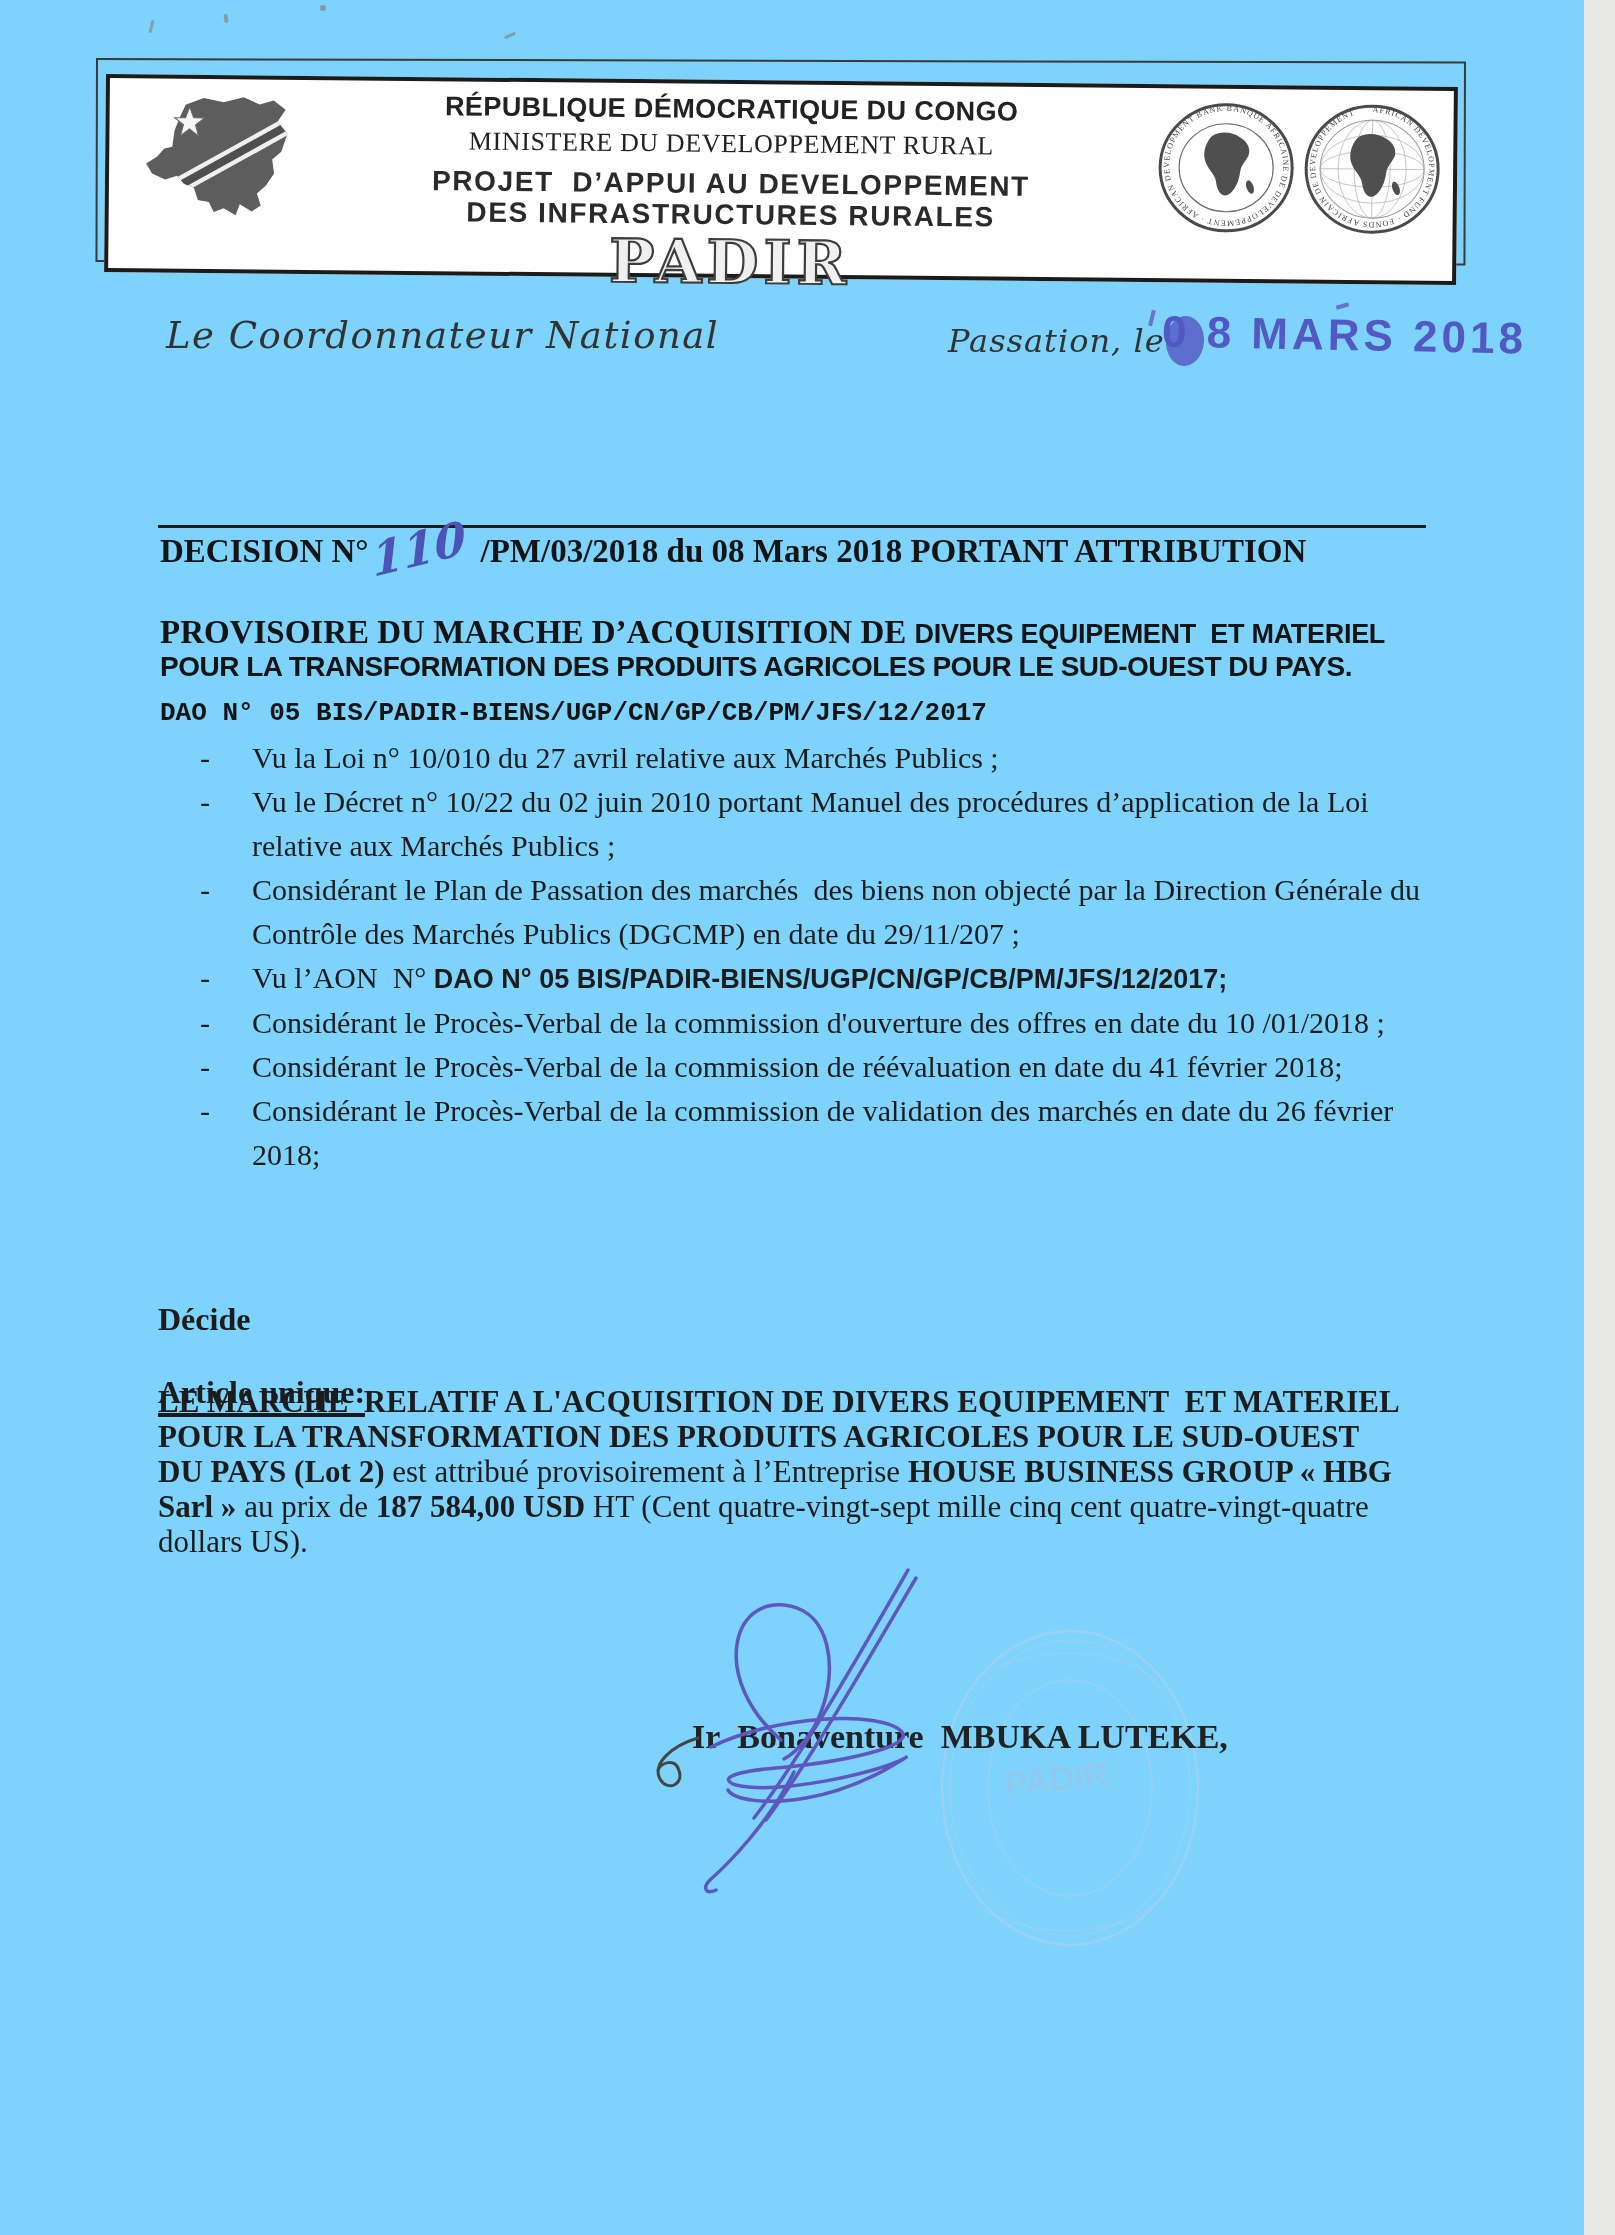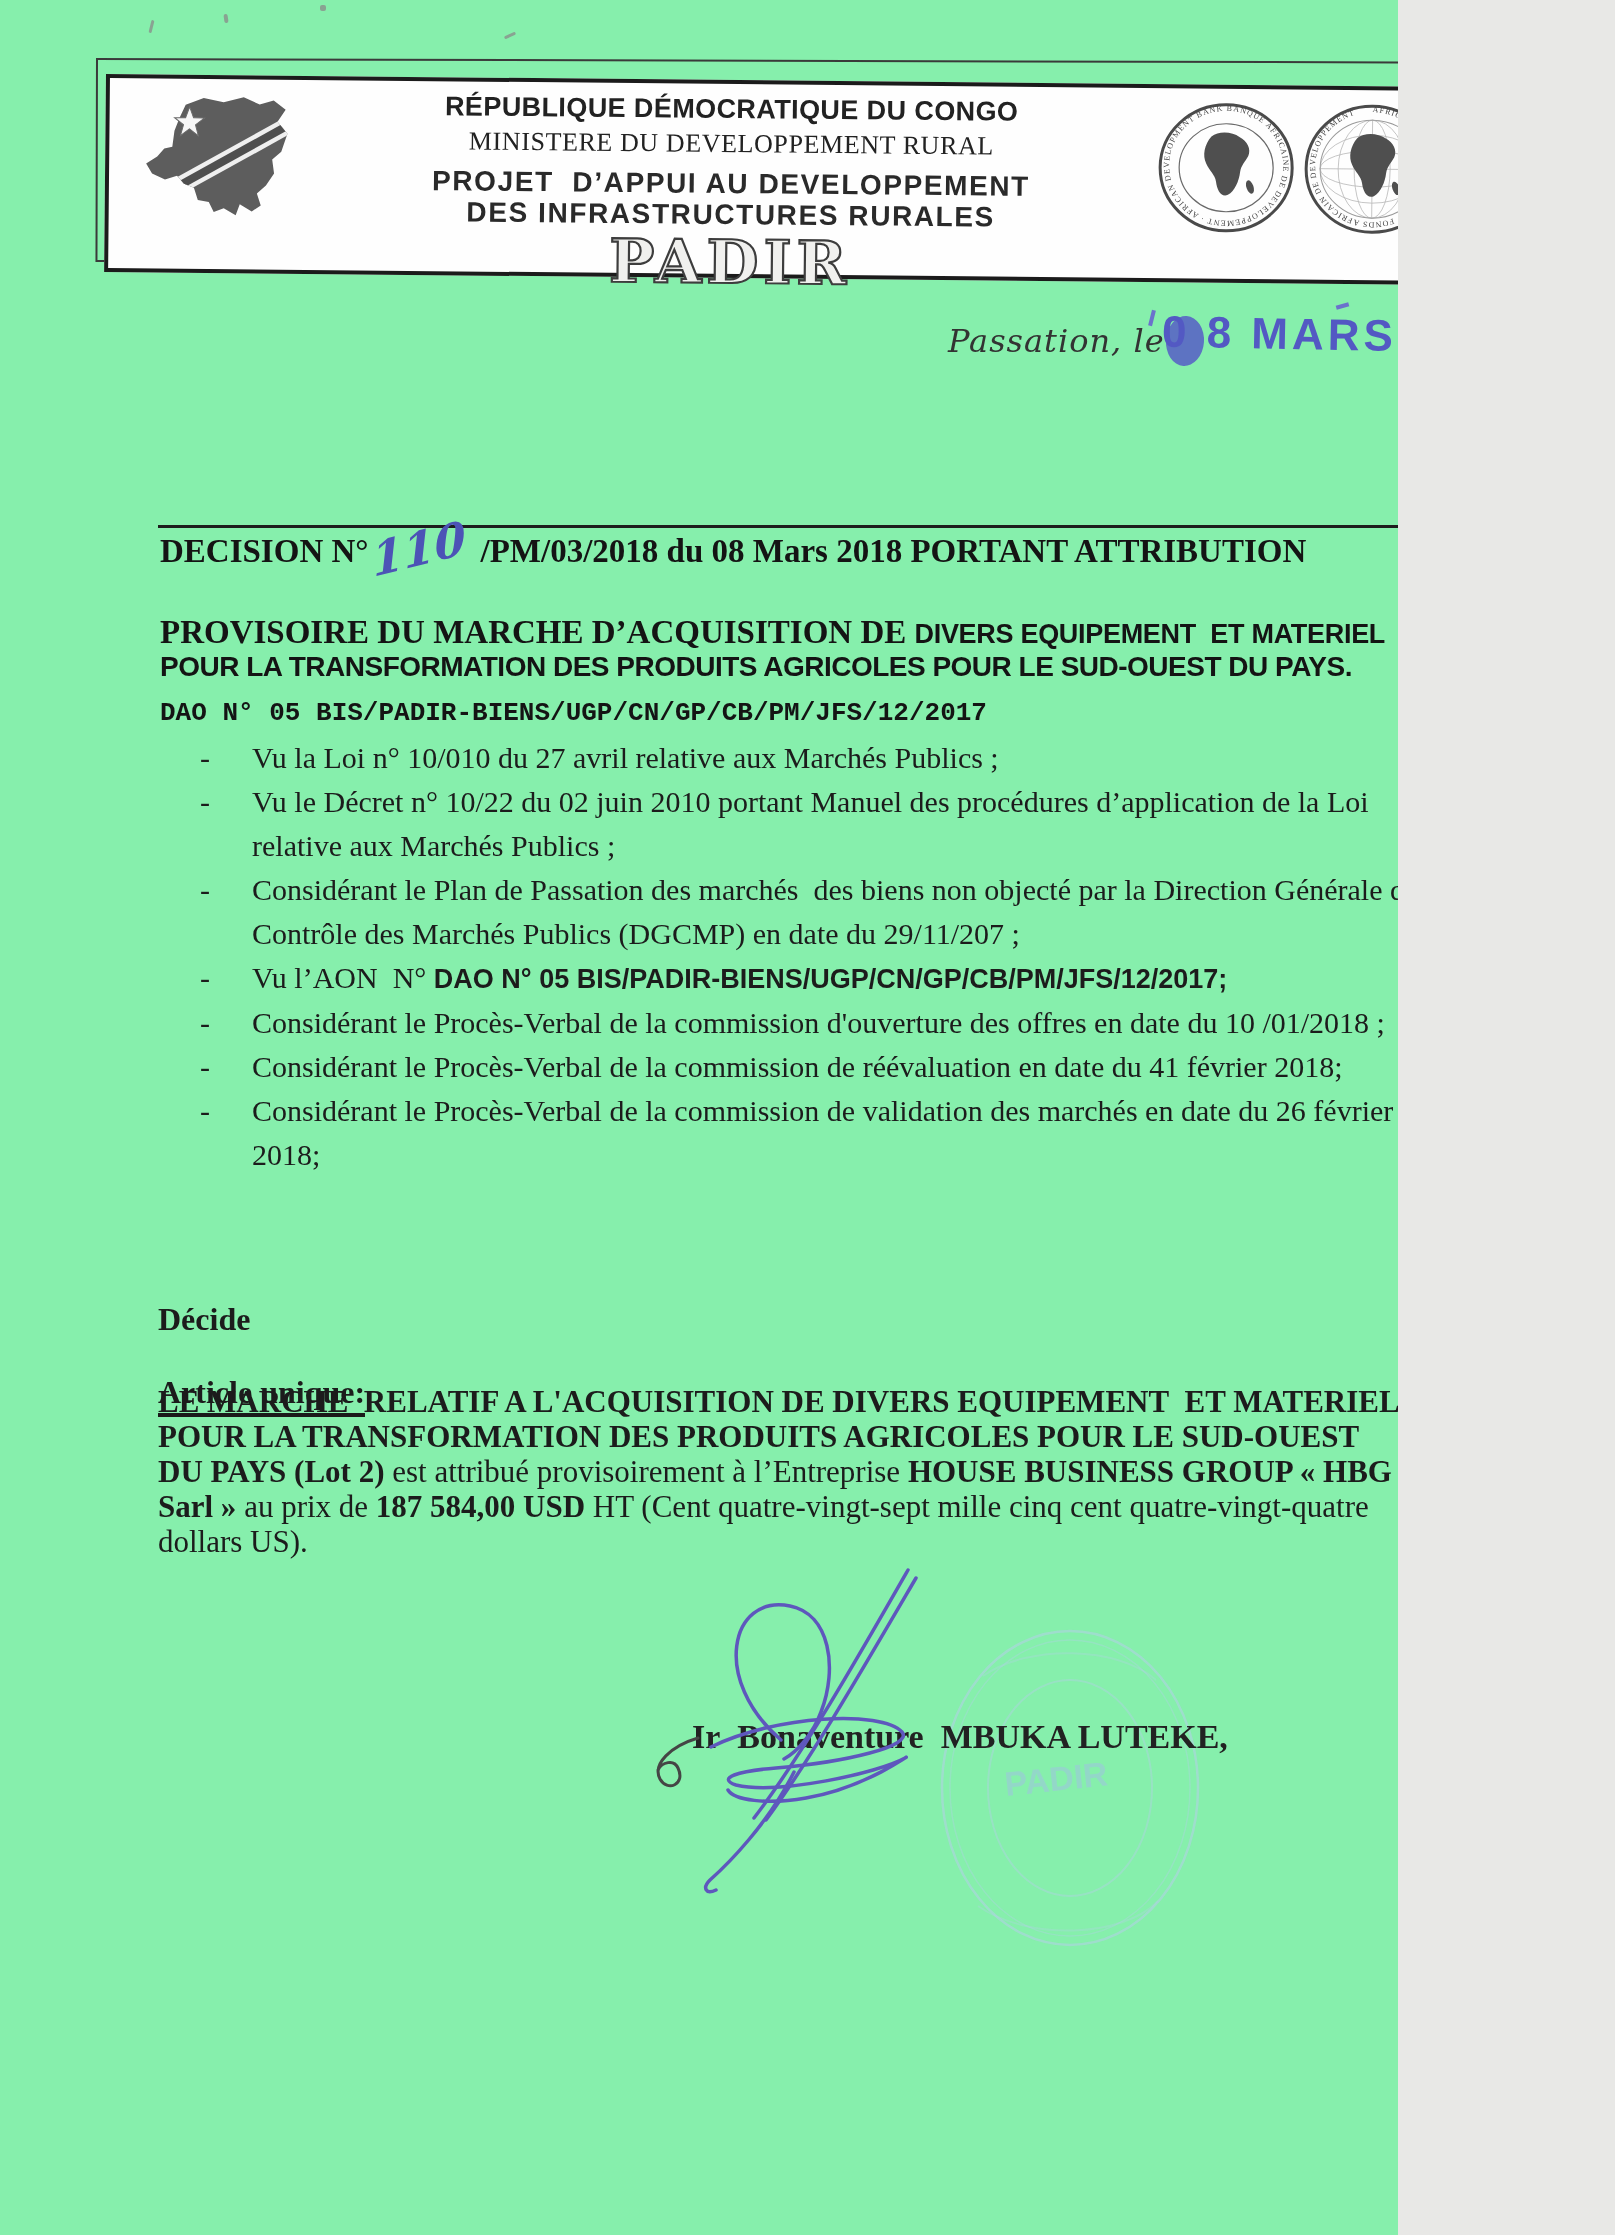--- a/index.html
+++ b/index.html
@@ -1,16 +1,16 @@
 <!DOCTYPE html>
 <html><head>
 <meta charset="utf-8">
 <style>
   html,body{margin:0;padding:0;background:#e8e8e6;}
-  #page{position:relative;width:1398px;height:2235px;background:#86efac;overflow:hidden;
+  #page{position:relative;width:1584px;height:2235px;background:#7dd3fc;overflow:hidden;
         font-family:"Liberation Serif",serif;color:#1c1c1c;}
 
   
   .speck{position:absolute;background:#8a8a8a;border-radius:2px;opacity:.75;}
 
   
   .ghost-border{position:absolute;left:96px;top:58px;width:1366px;height:200px;
         border:2px solid #3a3a3a;transform:rotate(.15deg);transform-origin:0 0;background:transparent;}
   .header-box{position:absolute;left:106px;top:74px;width:1344px;height:190px;
         border:4px solid #1b1b1b;transform:rotate(.55deg);transform-origin:0 0;background:#fefefe;}
@@ -142,20 +142,21 @@
         </g>
         <path d="M56,40 C63,34 77,35 84,40 C92,44 96,52 93,59 C90,65 86,68 85,75 C84,84 80,94 73,98 C66,101 62,93 61,85 C60,78 54,74 51,67 C47,59 49,48 56,40 Z" fill="#4f4f4f"></path>
         <ellipse cx="95" cy="90" rx="3.5" ry="7" transform="rotate(-20 95 90)" fill="#4f4f4f"></ellipse>
         <text font-size="8" fill="#444" letter-spacing="1">
           <textPath href="#ringB">AFRICAN DEVELOPMENT FUND · FONDS AFRICAIN DE DEVELOPPEMENT</textPath>
         </text>
       </svg>
     </div>
   </div>
 
+  <div class="coordinator">Le Coordonnateur National</div>
   <div class="place">Passation, le</div>
   <div class="ink-blob"></div>
   <div class="stamp-tick" style="left:1150px;top:310px;width:4px;height:16px;transform:rotate(14deg);"></div>
   <div class="stamp-tick" style="left:1336px;top:304px;width:13px;height:4px;transform:rotate(-16deg);"></div>
   <div class="date-stamp">0&nbsp;8 MARS 2018</div>
 
   <div class="title-rule"></div>
   <div class="title-block">
     <div class="t-line1">
       <span>DECISION N°</span><span class="hand-num">110</span><span>/PM/03/2018 du 08 Mars 2018 PORTANT ATTRIBUTION</span>

